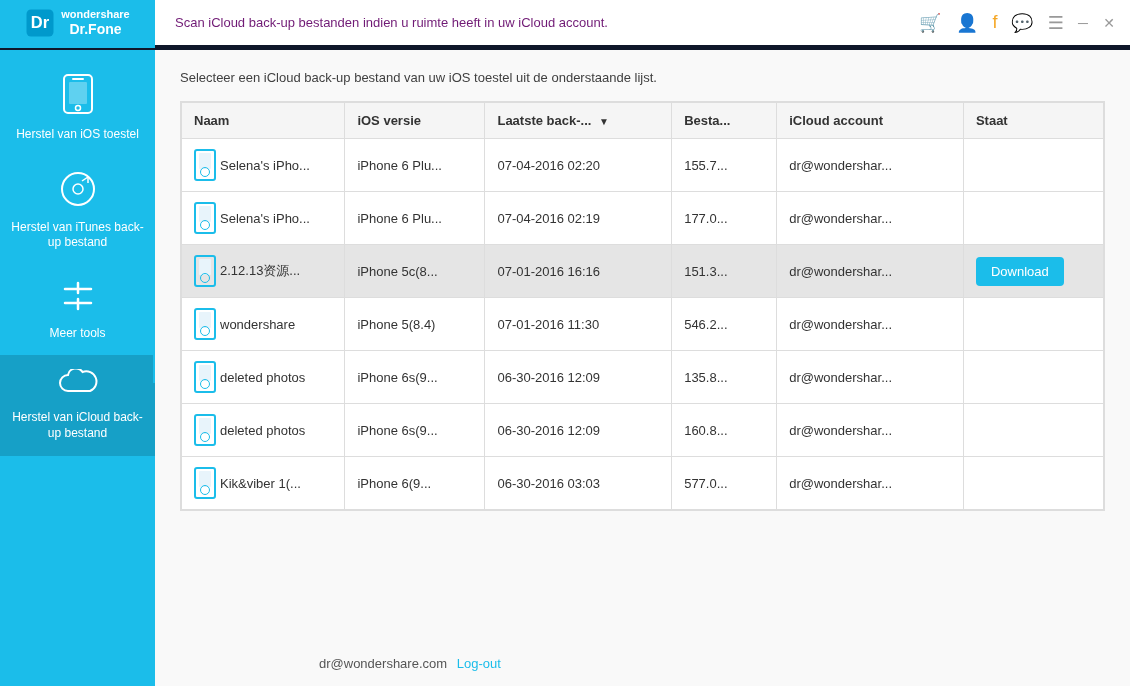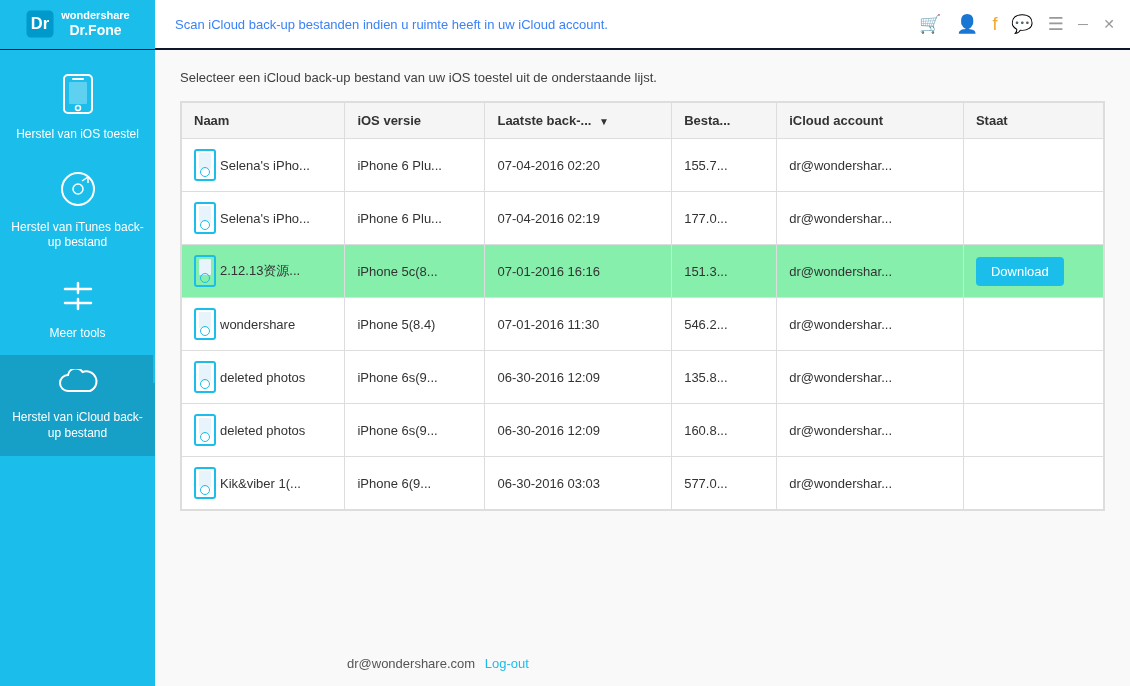--- a/index.html
+++ b/index.html
@@ -5,21 +5,21 @@
     * { margin: 0; padding: 0; box-sizing: border-box; }
     body { width: 1130px; height: 686px; font-family: Arial, sans-serif; overflow: hidden; background: #f0f0f0; }
 
     
     .titlebar {
       height: 50px;
       background: #ffffff;
       display: flex;
       align-items: center;
       padding: 0 12px;
-      border-bottom: 2px solid #0f172a;
+      border-bottom: 5px solid #0f172a;
     }
     .logo-area {
       width: 155px;
       height: 50px;
       background: #1bbdea;
       display: flex;
       align-items: center;
       justify-content: center;
       margin-left: -12px;
       flex-shrink: 0;
@@ -32,21 +32,21 @@
       text-align: center;
     }
     .logo-icon {
       width: 30px;
       height: 30px;
       margin-right: 6px;
     }
     .logo-inner { display: flex; align-items: center; }
     .header-message {
       flex: 1;
-      color: #3b82f6;
+      color: #701a75;
       font-size: 13px;
       padding-left: 20px;
     }
     .titlebar-icons {
       display: flex;
       gap: 14px;
       align-items: center;
     }
     .titlebar-icon {
       color: #f5a623;
@@ -154,21 +154,21 @@
       color: #333;
       font-weight: 600;
     }
     .backup-table td {
       border: 1px solid #ddd;
       padding: 10px 12px;
       font-size: 13px;
       color: #333;
     }
     .backup-table tr.highlighted {
-      background: #86efac;
+      background: #e5e5e5;
       margin-left: 20px;
     }
     .device-icon {
       display: inline-flex;
       align-items: center;
       gap: 4px;
     }
     .phone-icon {
       width: 22px;
       height: 32px;
@@ -218,21 +218,21 @@
 
     .table-wrapper {
       border: 1px solid #ddd;
       overflow-y: auto;
       max-height: 430px;
     }
 
     .footer {
       position: absolute;
       bottom: 15px;
-      left: 192px;
+      left: 164px;
       font-size: 13px;
       color: #555;
     }
     .logout-link {
       color: #1bbdea;
       text-decoration: none;
       cursor: pointer;
       margin-left: 6px;
     }
 

